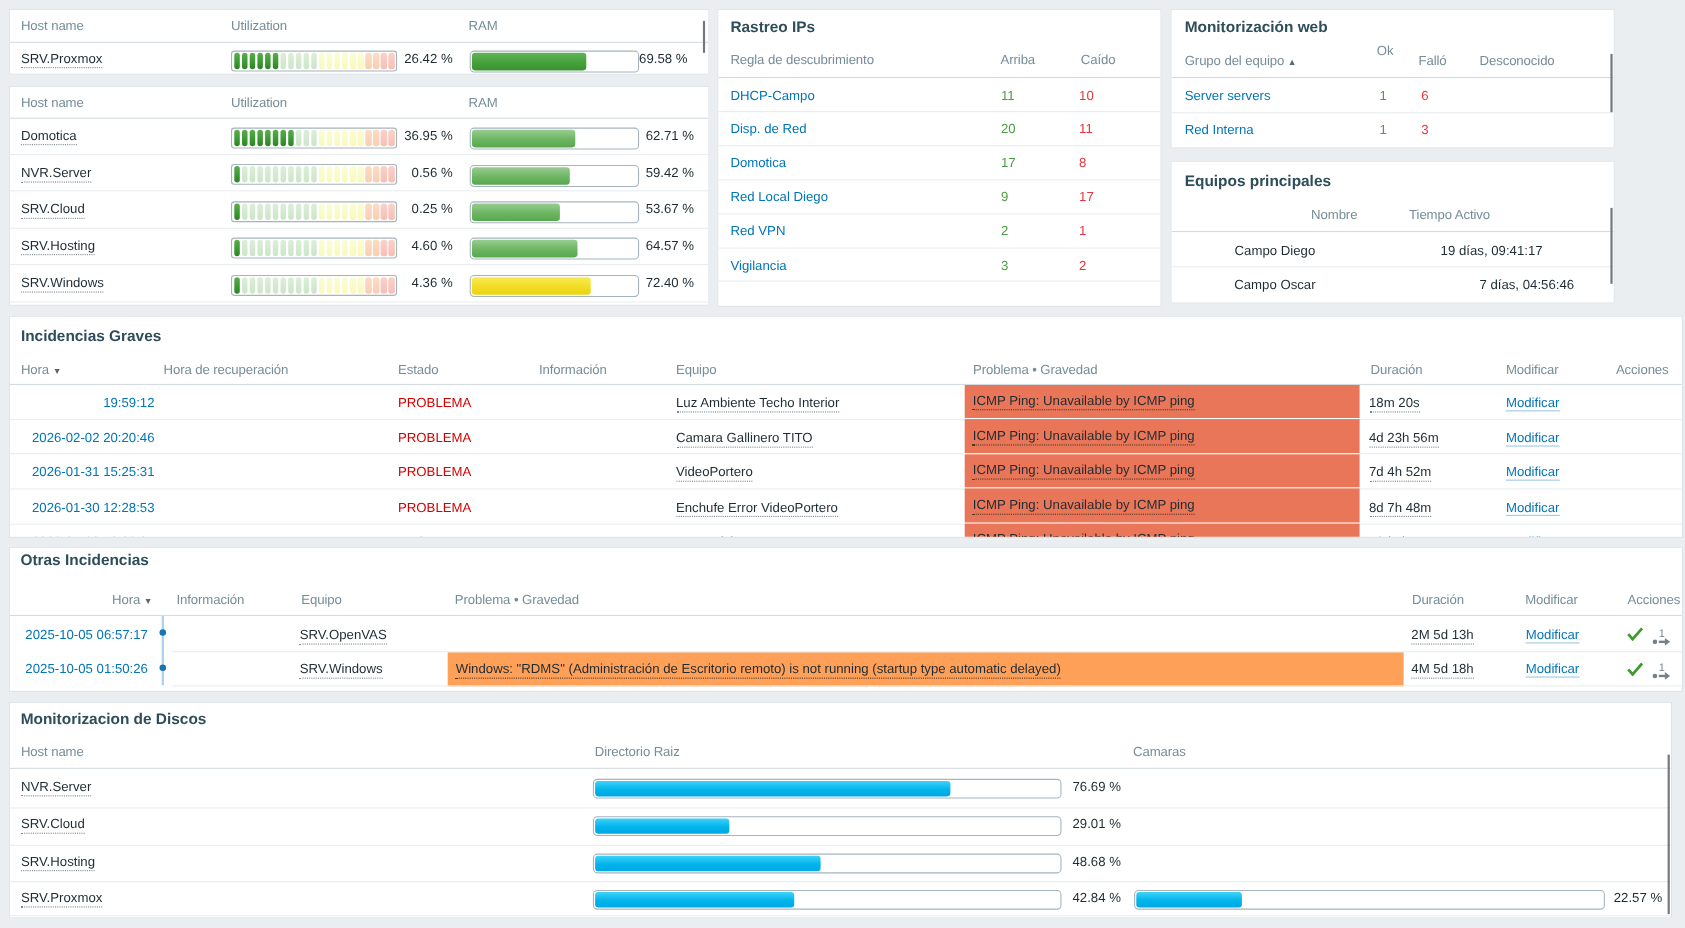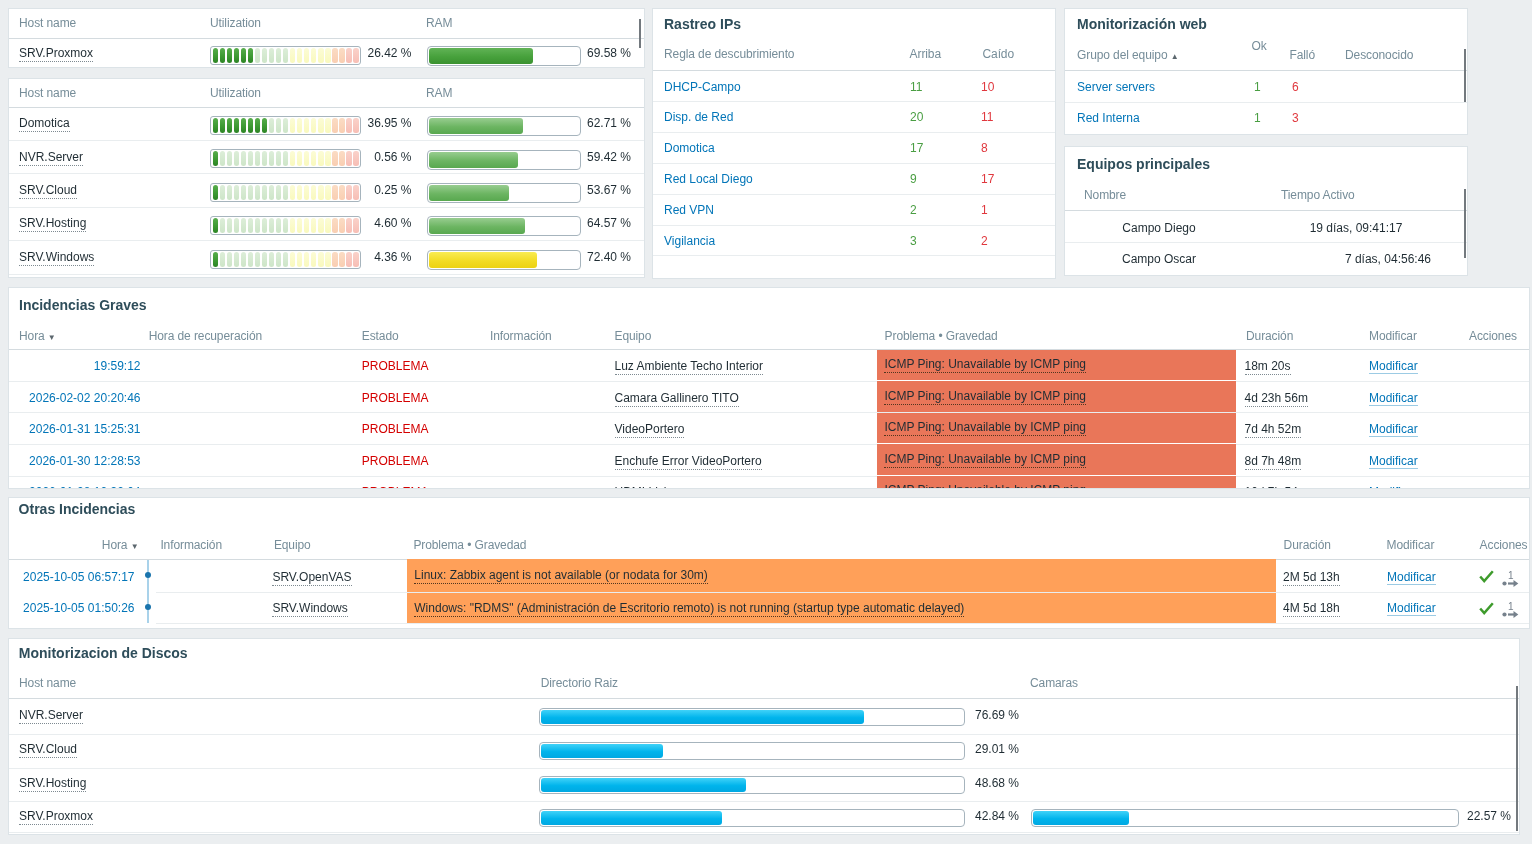--- a/index.html
+++ b/index.html
@@ -68,21 +68,21 @@
       <i class="gy"></i>
       <i class="go"></i>
       <i class="go"></i>
       <i class="gp"></i>
       <i class="gp"></i>
     </div>
 <div class="t blk" style="left:352.5px;top:36px;width:50px;text-align:right">26.42&nbsp;%</div>
 <div class="bar" style="left:417.5px;top:37px;width:154px;height:20px">
       <i class="fga" style="width:104.4px"></i>
     </div>
-<div class="t blk" style="left:572px;top:36px;width:50px;text-align:right">69.58&nbsp;%</div>
+<div class="t blk" style="left:572px;top:36px;width:50px;text-align:left">69.58&nbsp;%</div>
 <div class="thumb" style="left:630px;top:10px;height:29px"></div>
 </div>
 <div class="w" style="left:8px;top:78px;width:637px;height:200px">
 <div class="t hd" style="left:10px;top:5.5px">Host name</div>
 <div class="t hd" style="left:201px;top:5.5px">Utilization</div>
 <div class="t hd" style="left:417px;top:5.5px">RAM</div>
 <div class="hb" style="left:0px;top:27.5px;right:0px"></div>
 <div class="t blk" style="left:10px;top:36px"><span class="du">Domotica</span></div>
 <div class="gauge" style="left:201px;top:37px">
       <i class="gd"></i>
@@ -276,21 +276,21 @@
 <div class="t grn" style="left:189px;top:70px">1</div>
 <div class="t red" style="left:227px;top:70px">6</div>
 <div class="rl" style="left:0px;top:92.7px;right:0px"></div>
 <div class="t lk" style="left:12px;top:100.7px">Red Interna</div>
 <div class="t grn" style="left:189px;top:100.7px">1</div>
 <div class="t red" style="left:227px;top:100.7px">3</div>
 <div class="thumb" style="left:398.6px;top:40px;height:53px"></div>
 </div>
 <div class="w" style="left:1064px;top:146px;width:404px;height:130px">
 <div class="t ttl" style="left:12px;top:8.3px">Equipos principales</div>
-<div class="t hd" style="left:19px;top:39.5px;width:150px;text-align:left">Nombre</div>
+<div class="t hd" style="left:19px;top:39.5px;width:150px;text-align:right">Nombre</div>
 <div class="t hd" style="left:216px;top:39.5px;width:150px;text-align:left">Tiempo Activo</div>
 <div class="hb" style="left:0px;top:63px;right:0px"></div>
 <div class="t blk" style="left:19px;top:72.8px;width:150px;text-align:center">Campo Diego</div>
 <div class="t blk" style="left:216px;top:72.8px;width:150px;text-align:center">19 días, 09:41:17</div>
 <div class="rl" style="left:0px;top:95px;right:0px"></div>
 <div class="t blk" style="left:19px;top:103.6px;width:150px;text-align:center">Campo Oscar</div>
 <div class="t blk" style="left:216px;top:103.6px;width:150px;text-align:right">7 días, 04:56:46</div>
 <div class="thumb" style="left:398.6px;top:42.3px;height:69px"></div>
 </div>
 <div class="w" style="left:8px;top:286.5px;width:1522px;height:202px">
@@ -357,23 +357,20 @@
 <div class="t hd" style="left:264.9px;top:38.8px">Equipo</div>
 <div class="t hd" style="left:404.4px;top:38.8px">Problema • Gravedad</div>
 <div class="t hd" style="left:1274.6px;top:38.8px">Duración</div>
 <div class="t hd" style="left:1377.5px;top:38.8px">Modificar</div>
 <div class="t hd" style="left:1470.6px;top:38.8px">Acciones</div>
 <div class="hb" style="left:0px;top:60.5px;right:0px"></div>
 <div class="vtl" style="left:137.7px;top:62px;height:63px"></div>
 <div class="t lk" style="left:-24.5px;top:71px;width:150px;text-align:right">2025-10-05 06:57:17</div>
 <div class="dot" style="left:135.8px;top:74px"></div>
 <div class="t blk" style="left:263.4px;top:71px"><span class="du">SRV.OpenVAS</span></div>
-<div class="sev sa" style="left:398.3px;top:61px;width:869px;height:32.5px">
-      <span>Linux: Zabbix agent is not available (or nodata for 30m)</span>
-    </div>
 <div class="t blk" style="left:1274px;top:71px"><span class="du">2M 5d 13h</span></div>
 <div class="t " style="left:1378px;top:71px"><span class="mod">Modificar</span></div>
 <div class="t" style="left:1469.6px;top:72px"><svg width="15" height="13" viewBox="0 0 15 13">
         <path d="M1.2 6.5 L5.2 11 L13.8 1.2" fill="none" stroke="#3e9b2c" stroke-width="2.5"></path>
       </svg></div>
 <div class="t" style="left:1492px;top:72px"><svg width="18" height="17" viewBox="0 0 18 17">
         <circle cx="3.5" cy="13.5" r="2.1" fill="#76818c"></circle>
         <rect x="7" y="12.4" width="6.5" height="2.2" fill="#76818c"></rect>
         <path d="M12.5 10 L17.3 13.5 L12.5 17 Z" fill="#76818c"></path>
         <text x="7" y="9" font-size="10" fill="#76818c" font-family="Liberation Sans">1</text>

